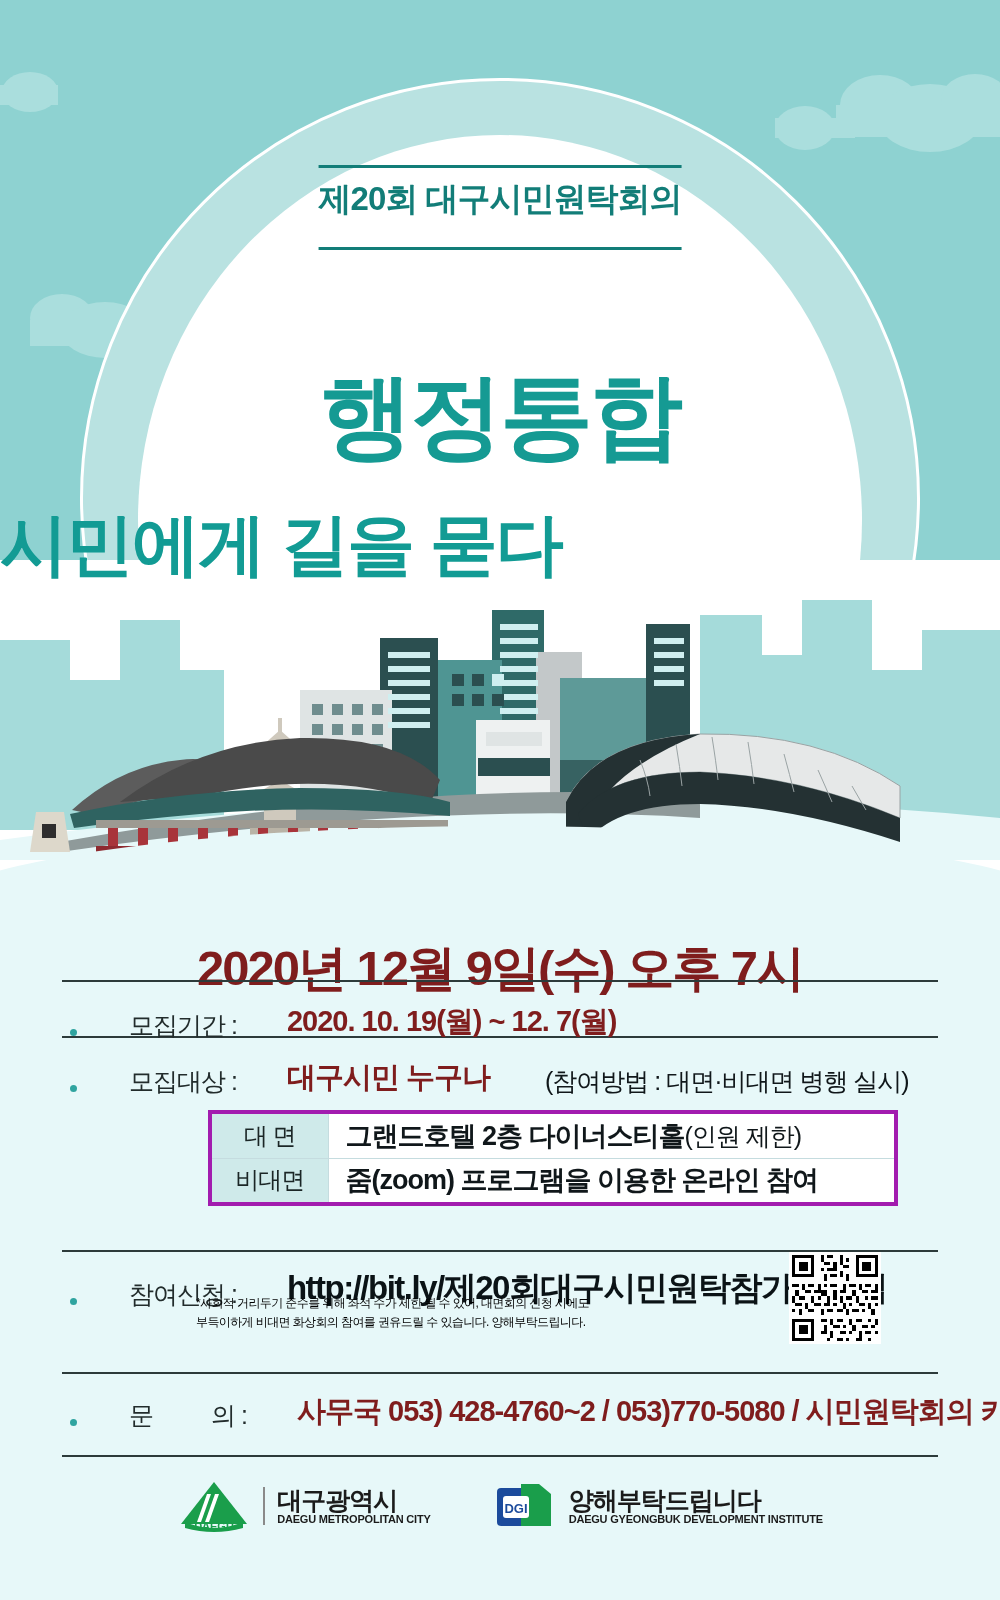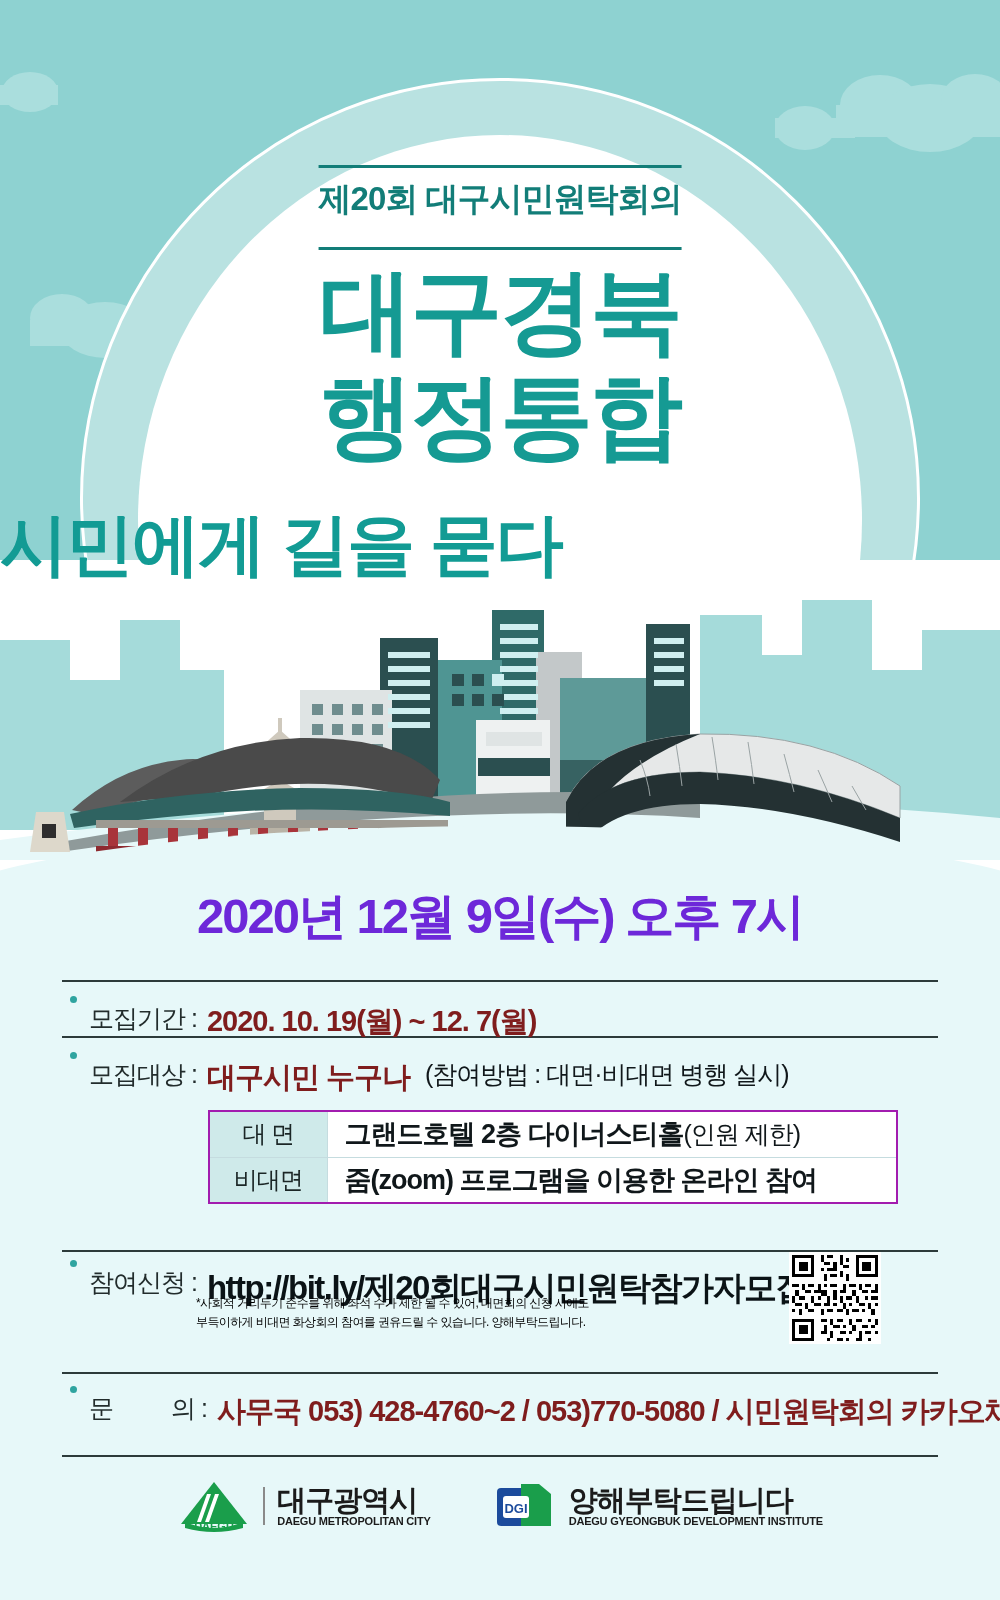--- a/index.html
+++ b/index.html
@@ -82,35 +82,36 @@
     font-weight: bold;
     font-size: 68px;
     letter-spacing: -2px;
   }
 
   
   .skyline { position: absolute; left: 0; top: 590px; width: 1000px; height: 270px; }
 
   
   .date-head {
-    position: absolute; left: 0; top: 884px; width: 1000px;
+    position: absolute; left: 0; top: 936px; width: 1000px;
     text-align: center;
-    color: #6d28d9;
+    color: #7f1d1d;
     font-size: 49px; font-weight: bold; letter-spacing: -2px;
   }
 
   
   .rule {
     position: absolute; left: 62px; width: 876px;
     height: 2px; background: #2d3b3b;
   }
   .row {
     position: absolute; left: 70px;
-    display: flex; align-items: flex-start;
+    display: flex; align-items: flex-end;
     white-space: nowrap;
+    gap: 40px;
   }
   .dot {
     width: 7px; height: 7px; border-radius: 50%;
     background: #2fa4a0; margin-right: 12px;
     position: relative; top: -6px;
     flex: 0 0 auto;
   }
   .lbl {
     color: #222c2c; font-size: 25px; letter-spacing: -1px;
     margin-right: 10px;
@@ -122,21 +123,21 @@
     color: #10171a; font-size: 25px; font-weight: normal; letter-spacing: -1px;
   }
   .val-url {
     color: #0b1316; font-size: 33px; font-weight: bold; letter-spacing: -1.5px;
   }
 
   
   .venue-table {
     position: absolute; left: 208px; top: 1110px;
     width: 690px;
-    border: 2px solid #a21caf;
+    border: 4px solid #a21caf;
     border-collapse: collapse;
     background: #ffffff;
   }
   .venue-table td { border: 1px solid #c5dcdf; height: 46px; }
   .vt-key {
     width: 118px; background: #cfeaea;
     text-align: center;
     font-size: 24px; color: #1b2626; letter-spacing: -1px;
   }
   .vt-val {
@@ -158,21 +159,21 @@
     width: 92px; height: 92px;
   }
 
   
   .footer {
     position: absolute; left: 0; top: 1478px; width: 1000px;
     display: flex; justify-content: center; align-items: center; gap: 64px;
   }
   .logo { display: flex; align-items: center; gap: 12px; }
   .logo-txt-kr {
-    font-size: 29px; font-weight: bold; color: #1b1b1b; letter-spacing: -1px;
+    font-size: 25px; font-weight: bold; color: #1b1b1b; letter-spacing: -1px;
     line-height: 1.05;
   }
   .logo-txt-en {
     font-size: 11px; font-weight: bold; color: #1b1b1b; letter-spacing: -0.2px;
   }
   .divider-bar { width: 2px; height: 38px; background: #8a8a8a; }
 </style>
 </head>
 <body>
 
@@ -321,21 +322,20 @@
         <path d="M818 180 Q 826 198 832 212"></path>
         <path d="M852 196 Q 860 210 866 220"></path>
       </g>
     </g>
   </svg>
 
   <div class="bottom-panel"></div>
   <div class="bottom-flat"></div>
 
   <div class="kicker">제20회 대구시민원탁회의</div>
-  <div class="title-line title-1" style="text-align:center">대구경북</div>
   <div class="title-line title-2" style="text-align:center">행정통합</div>
   <div class="subtitle" style="text-align:left">시민에게 길을 묻다</div>
 
   <div class="date-head">2020년 12월 9일(수) 오후 7시</div>
 
   <div class="rule" style="top:980px"></div>
   <div class="rule" style="top:1036px"></div>
   <div class="rule" style="top:1250px"></div>
   <div class="rule" style="top:1372px"></div>
   <div class="rule" style="top:1455px"></div>

